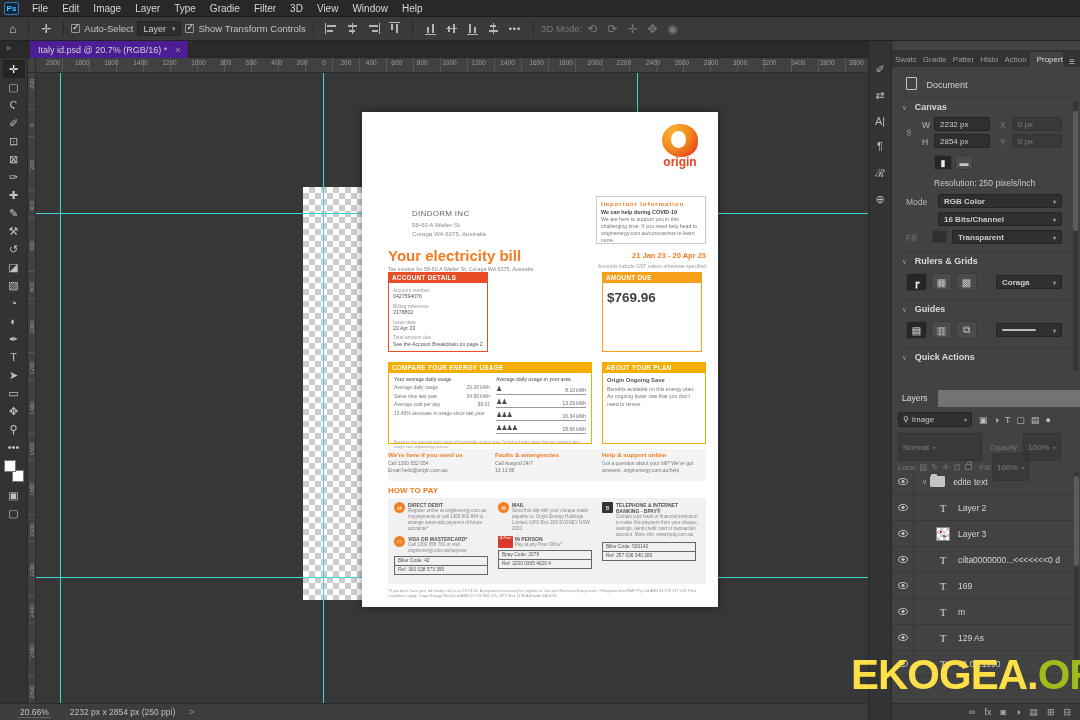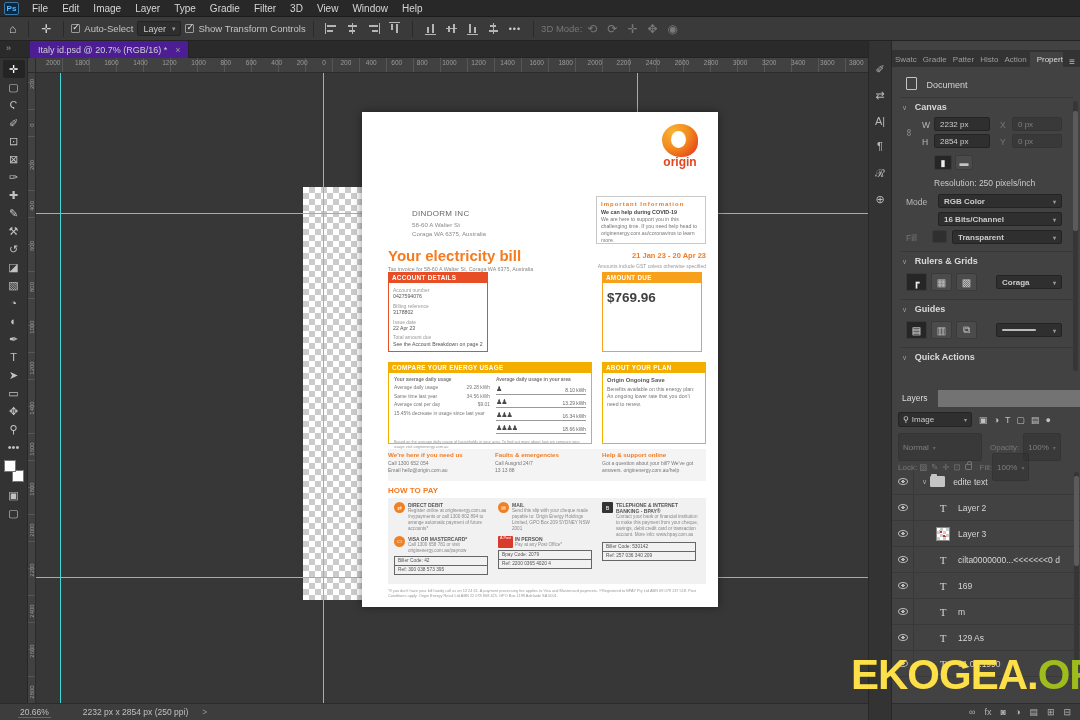--- a/index.html
+++ b/index.html
@@ -152,21 +152,21 @@
   .lthumb{flex:0 0 auto;margin:0 8px 0 22px;width:14px;height:14px;display:flex;align-items:center;justify-content:center}
   .k-group .lthumb{margin-left:0;width:15px;height:11px;border:1px solid #c5c5c5;border-radius:1px;position:relative;background:#c5c5c5}
   .k-group .lthumb::before{content:"";position:absolute;left:0;top:-3px;width:6px;height:2px;background:#c5c5c5;border-radius:1px 1px 0 0}
   .k-text .lthumb::after{content:"T";font-size:11px;color:#d6d6d6;font-family:"Liberation Serif",serif}
   .k-image .lthumb{background:#fff;background-image:linear-gradient(45deg,#ccc 25%,transparent 25%,transparent 75%,#ccc 75%),linear-gradient(45deg,#ccc 25%,transparent 25%,transparent 75%,#ccc 75%),radial-gradient(circle at 30% 30%,#c33 1.5px,transparent 1.6px),radial-gradient(circle at 60% 70%,#c33 1.5px,transparent 1.6px);background-size:6px 6px,6px 6px,100% 100%,100% 100%;background-position:0 0,3px 3px,0 0,0 0;border:1px solid #888}
   #lbottom{position:absolute;left:0;bottom:0;width:189px;height:17px;background:#3b3b3b;border-top:1px solid #2d2d2d;display:flex;align-items:center;justify-content:flex-end;gap:9px;padding-right:10px}
   .lbico{font-size:9px;color:#b2b2b2;font-style:normal}
   
   #statusbar{left:0;top:703px;width:868px;height:17px;background:#3d3d3d;border-top:1px solid #2b2b2b;display:flex;align-items:center;font-size:8.5px;color:#c0c0c0}
   #statusbar .z{margin-left:18px;border-bottom:1px solid #666;padding:0 2px}
-  #statusbar .i{margin-left:32px}
+  #statusbar .i{margin-left:19px}
   #statusbar .ch{margin-left:14px;color:#999}
   
   #watermark{left:851px;top:651px;z-index:50;font-size:42px;font-weight:bold;letter-spacing:-1px;white-space:nowrap}
   #watermark .d{color:#fde047}
   #watermark .g{color:#9fbc1d}
 </style>
 </head>
 <body>
 
 <div id="menubar" class="abs">

